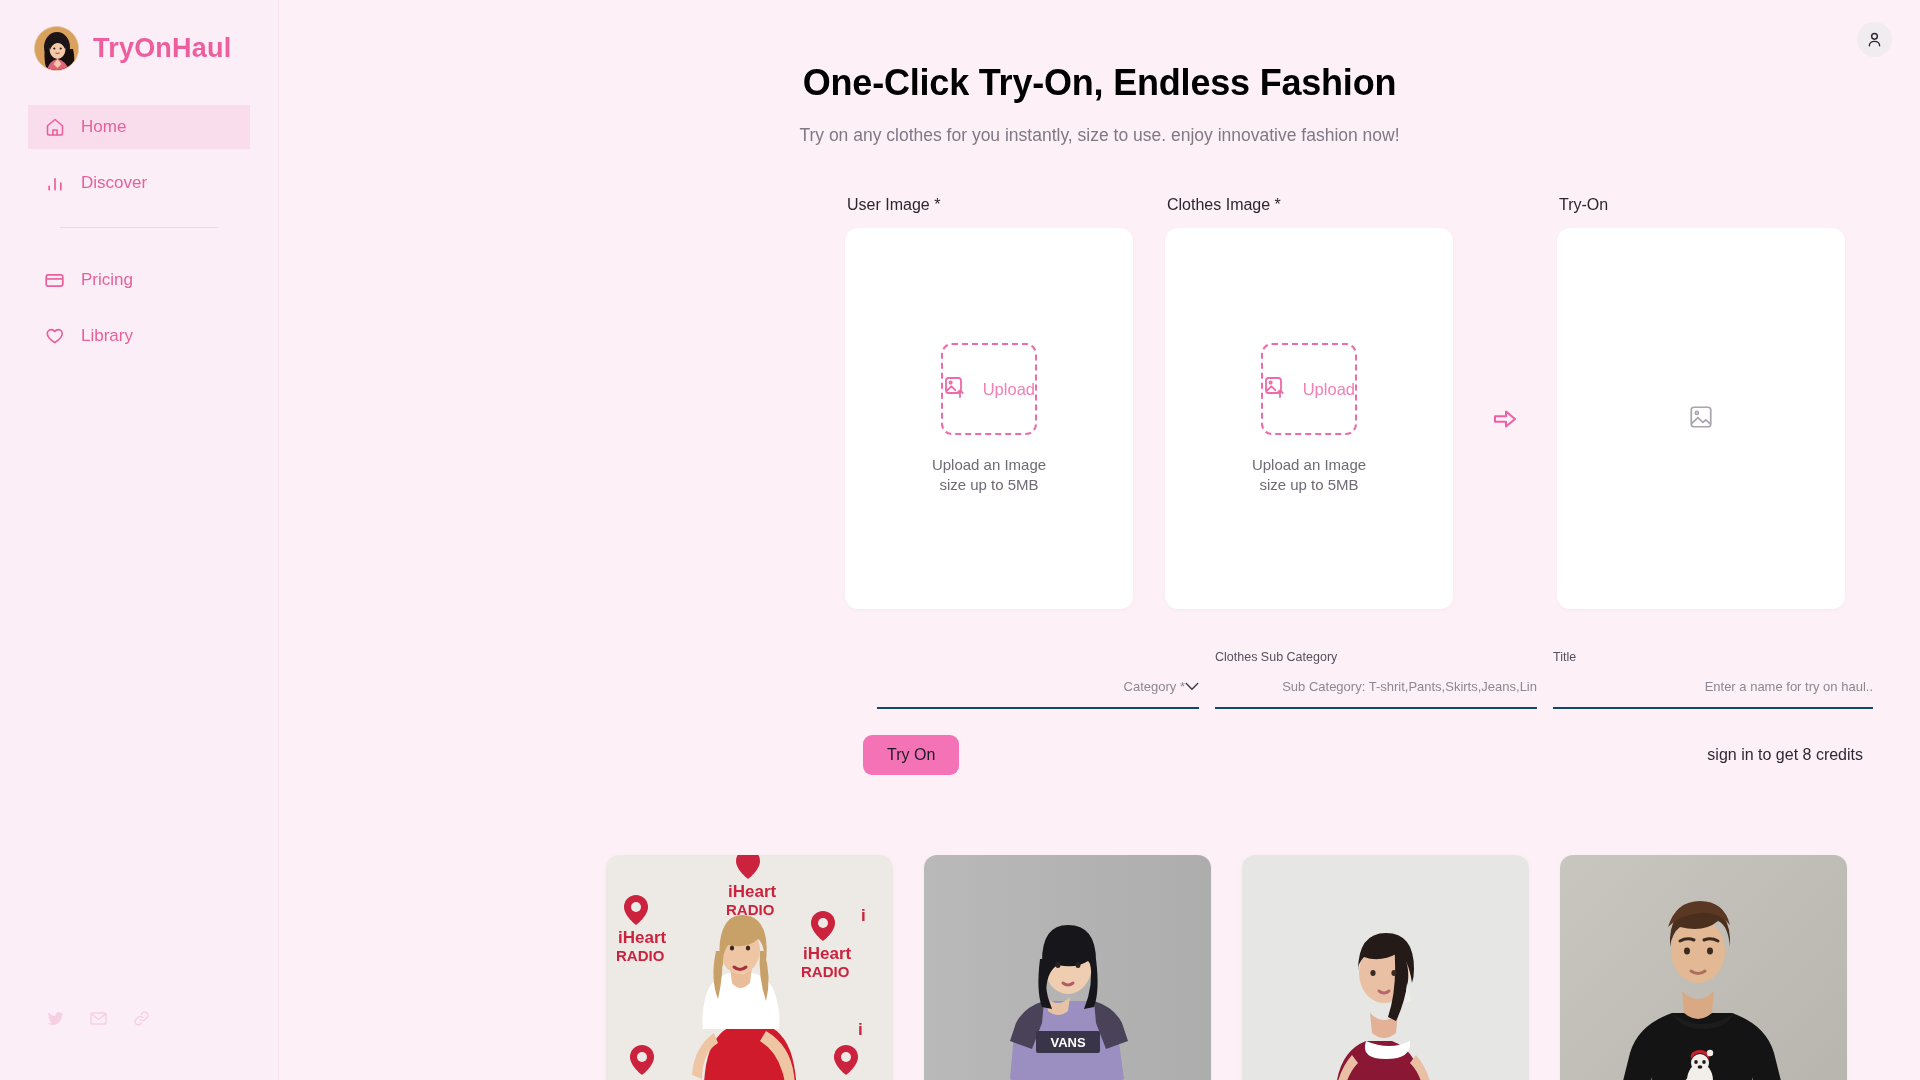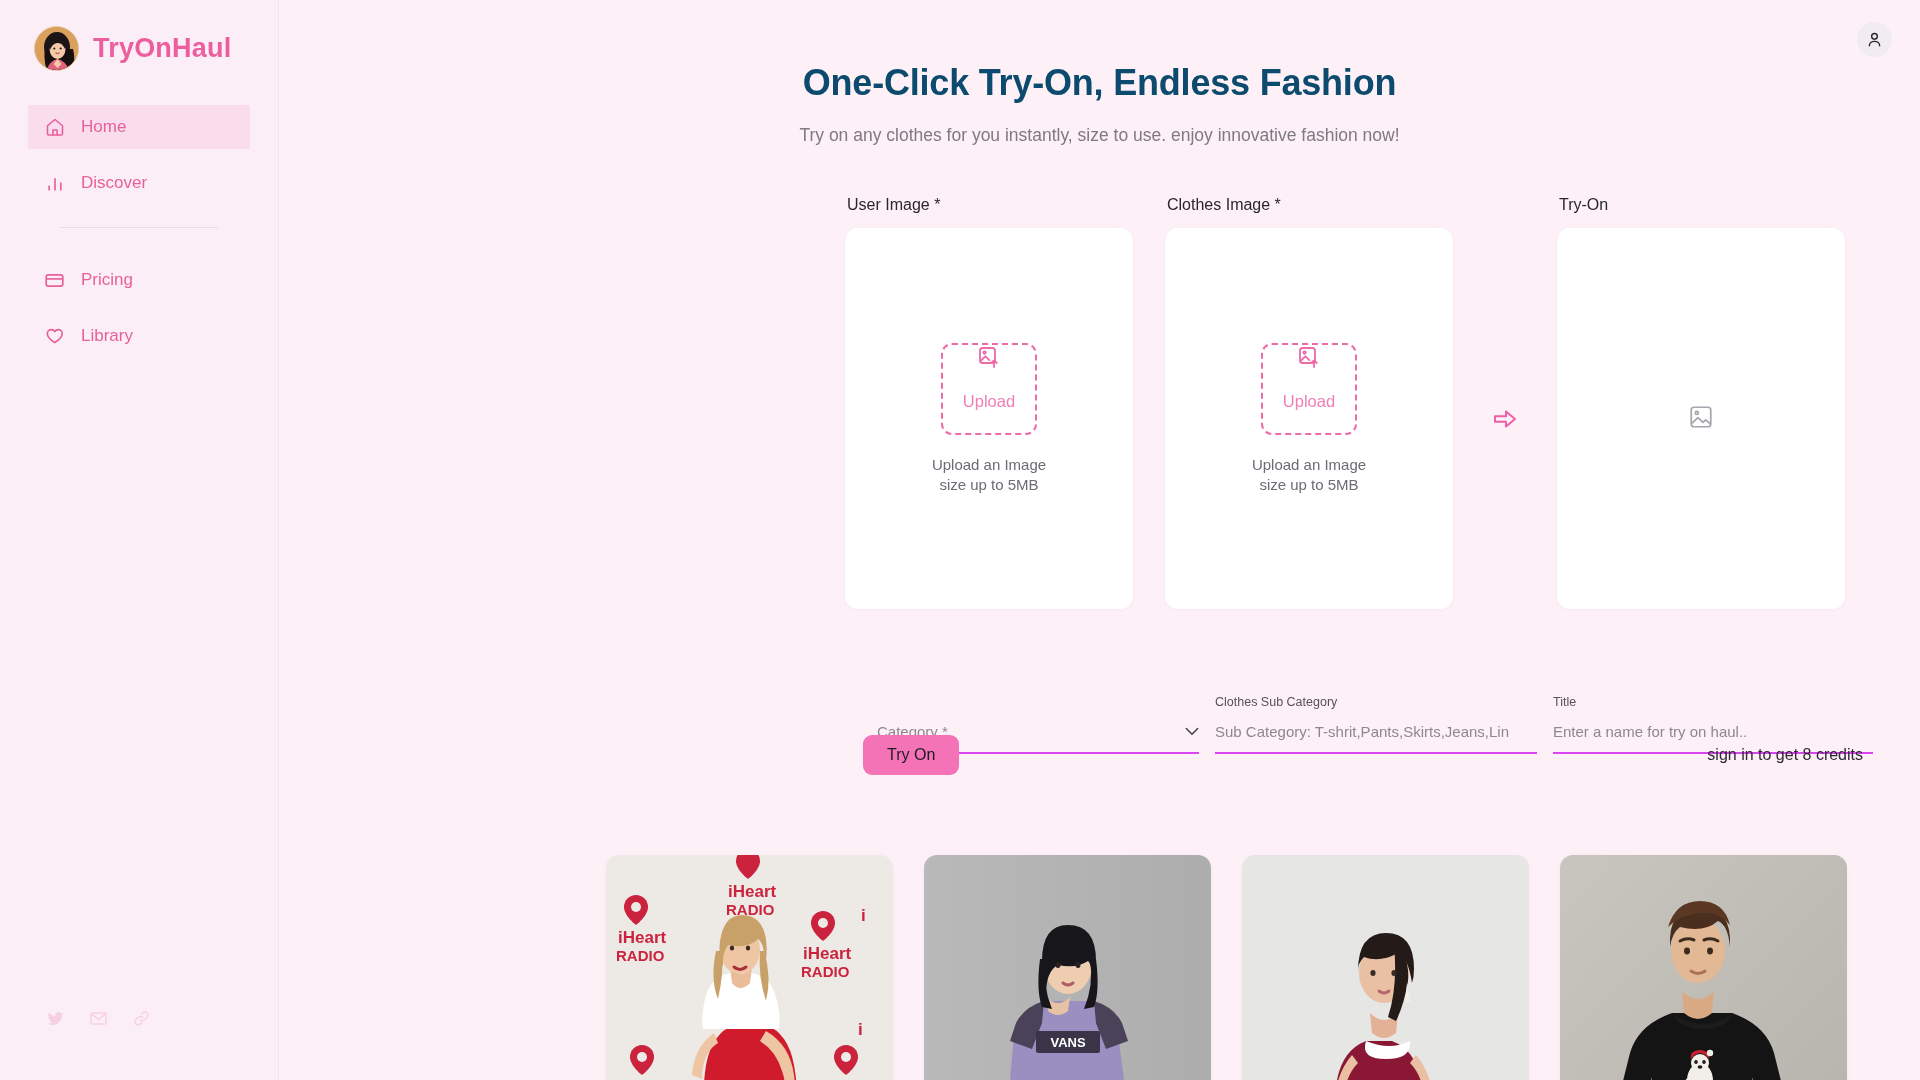--- a/index.html
+++ b/index.html
@@ -68,21 +68,21 @@
   }
   .avatar-btn {
     position: absolute; top: 22px; right: 28px;
     width: 35px; height: 35px; border-radius: 50%;
     background: #F1ECEF;
     display: flex; align-items: center; justify-content: center;
     cursor: pointer;
   }
   .hero { text-align: center; padding-top: 62px; }
   .hero h1 {
-    font-size: 36px; font-weight: 600; color: #0c4a6e;
+    font-size: 36px; font-weight: 600; color: #000000;
     letter-spacing: -0.2px;
   }
   .hero p {
     margin-top: 21px;
     font-size: 17.5px; color: #7f7885; font-weight: 400;
   }
 
   
   .panels {
     position: absolute; left: 566px; top: 196px;
@@ -98,23 +98,23 @@
     width: 288px; height: 381px;
     background: #fff; border-radius: 13px;
     box-shadow: 0 1px 4px rgba(170,120,150,.07);
     display: flex; flex-direction: column;
     align-items: center; justify-content: center;
   }
   .dropzone {
     width: 96px; height: 92px;
     border: 2px dashed #EC6BA8;
     border-radius: 11px;
-    display: flex; flex-direction: column;
-    align-items: center; justify-content: flex-start;
-    gap: 19px;
+    display: flex; 
+    align-items: center; justify-content: space-between;
+    gap: 7px;
     cursor: pointer;
   }
   .dropzone-label { font-size: 16.5px; color: #F07FB4; }
   .dz-hint {
     margin-top: 20px; text-align: center;
     font-size: 15px; color: #6f6a75; line-height: 1.28;
   }
   .arrow-gap {
     width: 104px; height: 381px;
     display: flex; align-items: center; justify-content: center;
@@ -125,31 +125,31 @@
     background: #fff; border-radius: 13px;
     box-shadow: 0 1px 4px rgba(170,120,150,.07);
     display: flex; align-items: center; justify-content: center;
   }
 
   
   .form-row {
     position: absolute; left: 598px; top: 650px;
     display: flex; gap: 0;
   }
-  .field { position: relative; padding-bottom: 9px; border-bottom: 2px solid #d946ef; margin-top: 45px; }
+  .field { position: relative; padding-bottom: 9px; border-bottom: 2px solid #0c4a6e; }
   .field.category { width: 322px; margin-right: 16px; }
   .field.subcat { width: 322px; margin-right: 16px; }
   .field.title { width: 320px; }
   .field-label {
     font-size: 12.5px; color: #56505c; height: 16px; margin-bottom: 8px;
   }
   .field-label.blank { visibility: hidden; }
   .field-value {
-    font-size: 15px; color: #8d8792;
-    display: flex; align-items: center; justify-content: space-between;
+    font-size: 13px; color: #8d8792;
+    display: flex; align-items: center; justify-content: flex-end;
     height: 24px;
     white-space: nowrap; overflow: hidden;
   }
   .chev { color: #4b4551; font-size: 14px; line-height: 1; }
 
   .actions {
     position: absolute; left: 584px; top: 735px;
     width: 1000px;
     display: flex; align-items: center; justify-content: space-between;
   }

